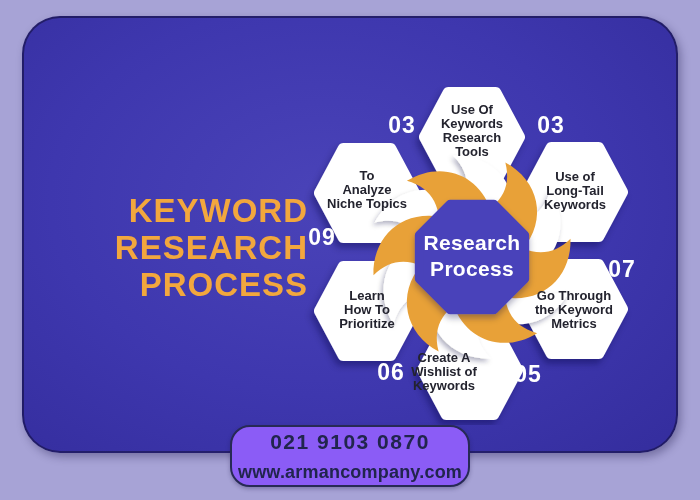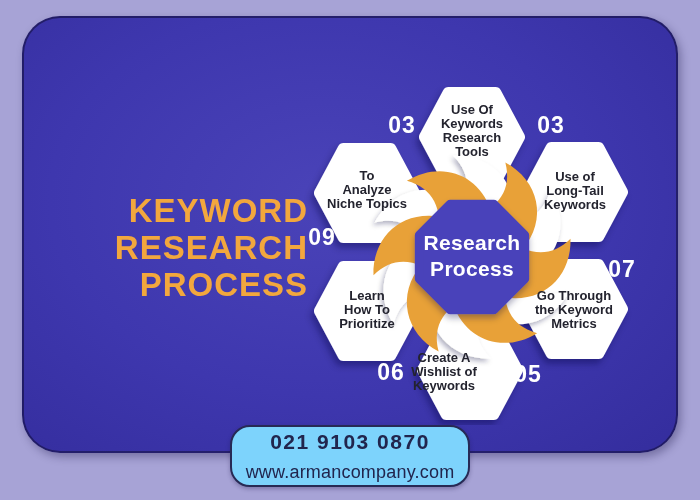--- a/index.html
+++ b/index.html
@@ -30,27 +30,27 @@
     position:absolute;transform:translate(-50%,-50%);
     font-size:23px;font-weight:bold;color:#ffffff;letter-spacing:1px;
   }
   .center-label{
     position:absolute;left:472px;top:256px;transform:translate(-50%,-50%);
     text-align:center;font-size:21px;line-height:26px;font-weight:bold;
     color:#ffffff;white-space:pre-line;letter-spacing:.3px;
   }
   .footer-pill{
     position:absolute;left:230px;top:425px;width:240px;height:62px;
-    box-sizing:border-box;background:#7dd3fc;border:2px solid #272a55;
+    box-sizing:border-box;background:#8b5cf6;border:2px solid #272a55;
     border-radius:20px;display:flex;flex-direction:column;
     align-items:center;justify-content:center;gap:8px;
     box-shadow:0 2px 4px rgba(25,20,70,.3);
   }
   .footer-phone{font-size:21px;font-weight:bold;color:#21254d;letter-spacing:1.5px;}
-  .footer-site{font-size:18px;font-weight:normal;color:#21254d;letter-spacing:.2px;}
+  .footer-site{font-size:18px;font-weight:bold;color:#21254d;letter-spacing:.2px;}
 </style>
 </head>
 <body>
 
 <div class="stage">
 
   <div class="card"></div>
 
   <h1 class="page-title">KEYWORD
 RESEARCH

